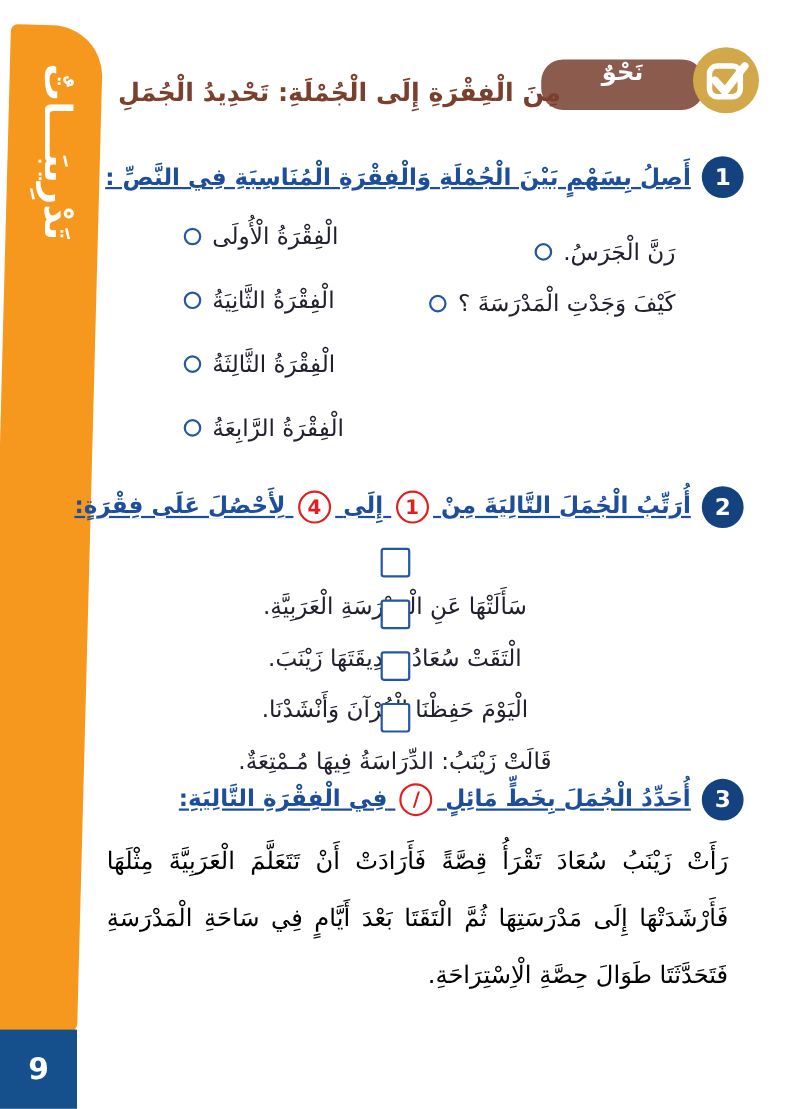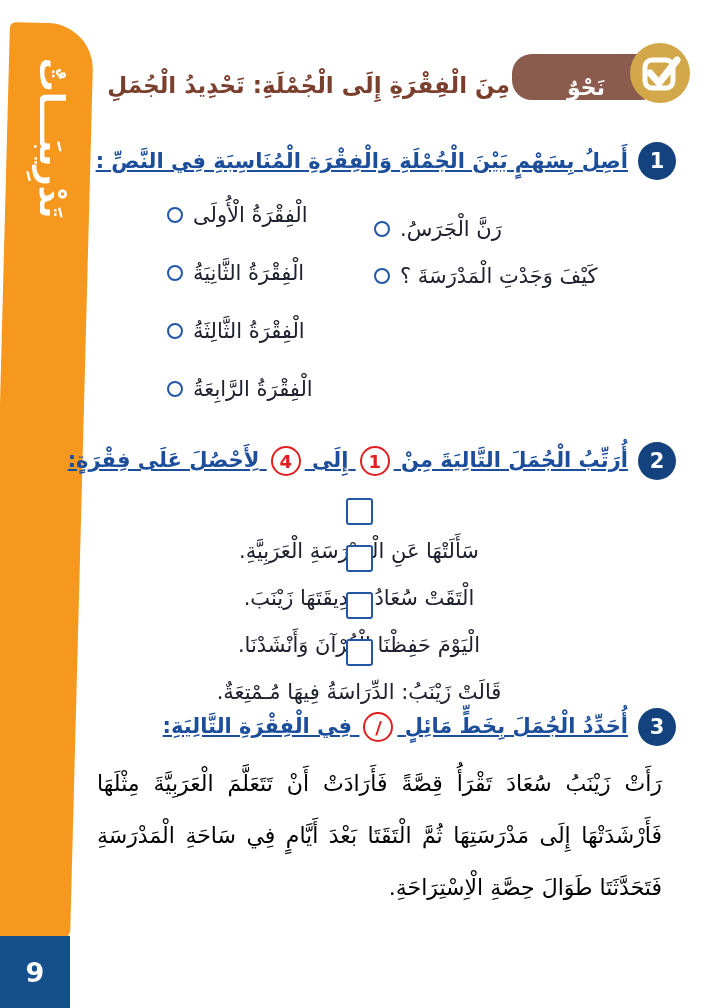--- a/index.html
+++ b/index.html
@@ -38,25 +38,25 @@
     left:0; top:936px;
     width:70px; height:72px;
     background:#15508C;
     display:flex; align-items:center; justify-content:center;
   }
   .page-number-box span { color:#fff; font-size:27px; font-weight:bold; }
 
   
   .badge-pill {
     position:absolute;
-    left:512px; top:54px;
+    left:492px; top:54px;
     width:148px; height:46px;
     background:#8B5B4E;
     border-radius:20px;
-    display:flex; align-items:flex-end; justify-content:center;
+    display:flex; align-items:flex-start; justify-content:center;
   }
   .badge-pill span { color:#fff; font-size:22px; font-weight:bold; }
   .badge-check {
     position:absolute;
     left:629px; top:42px;
     width:62px; height:62px;
   }
   .page-title {
     position:absolute;
     top:72px; right:210px;
@@ -101,21 +101,21 @@
 
   
   .match-col { position:absolute; }
   #col-sentences { top:212px; right:106px; width:240px; }
   #col-paragraphs { top:198px; right:388px; width:165px; }
   .match-item {
     display:flex; direction:ltr;
     align-items:center; gap:10px;
     height:34px;
   }
-  #col-sentences .match-item { margin-bottom:13px; }
+  #col-sentences .match-item { margin-bottom:13px;justify-content:flex-end; }
   #col-paragraphs .match-item { margin-bottom:24px; }
   .match-circle {
     flex:0 0 auto;
     width:16px; height:16px;
     border:2.5px solid #2456A6;
     border-radius:50%;
     background:#fff;
   }
   .match-text {
     direction:rtl;

